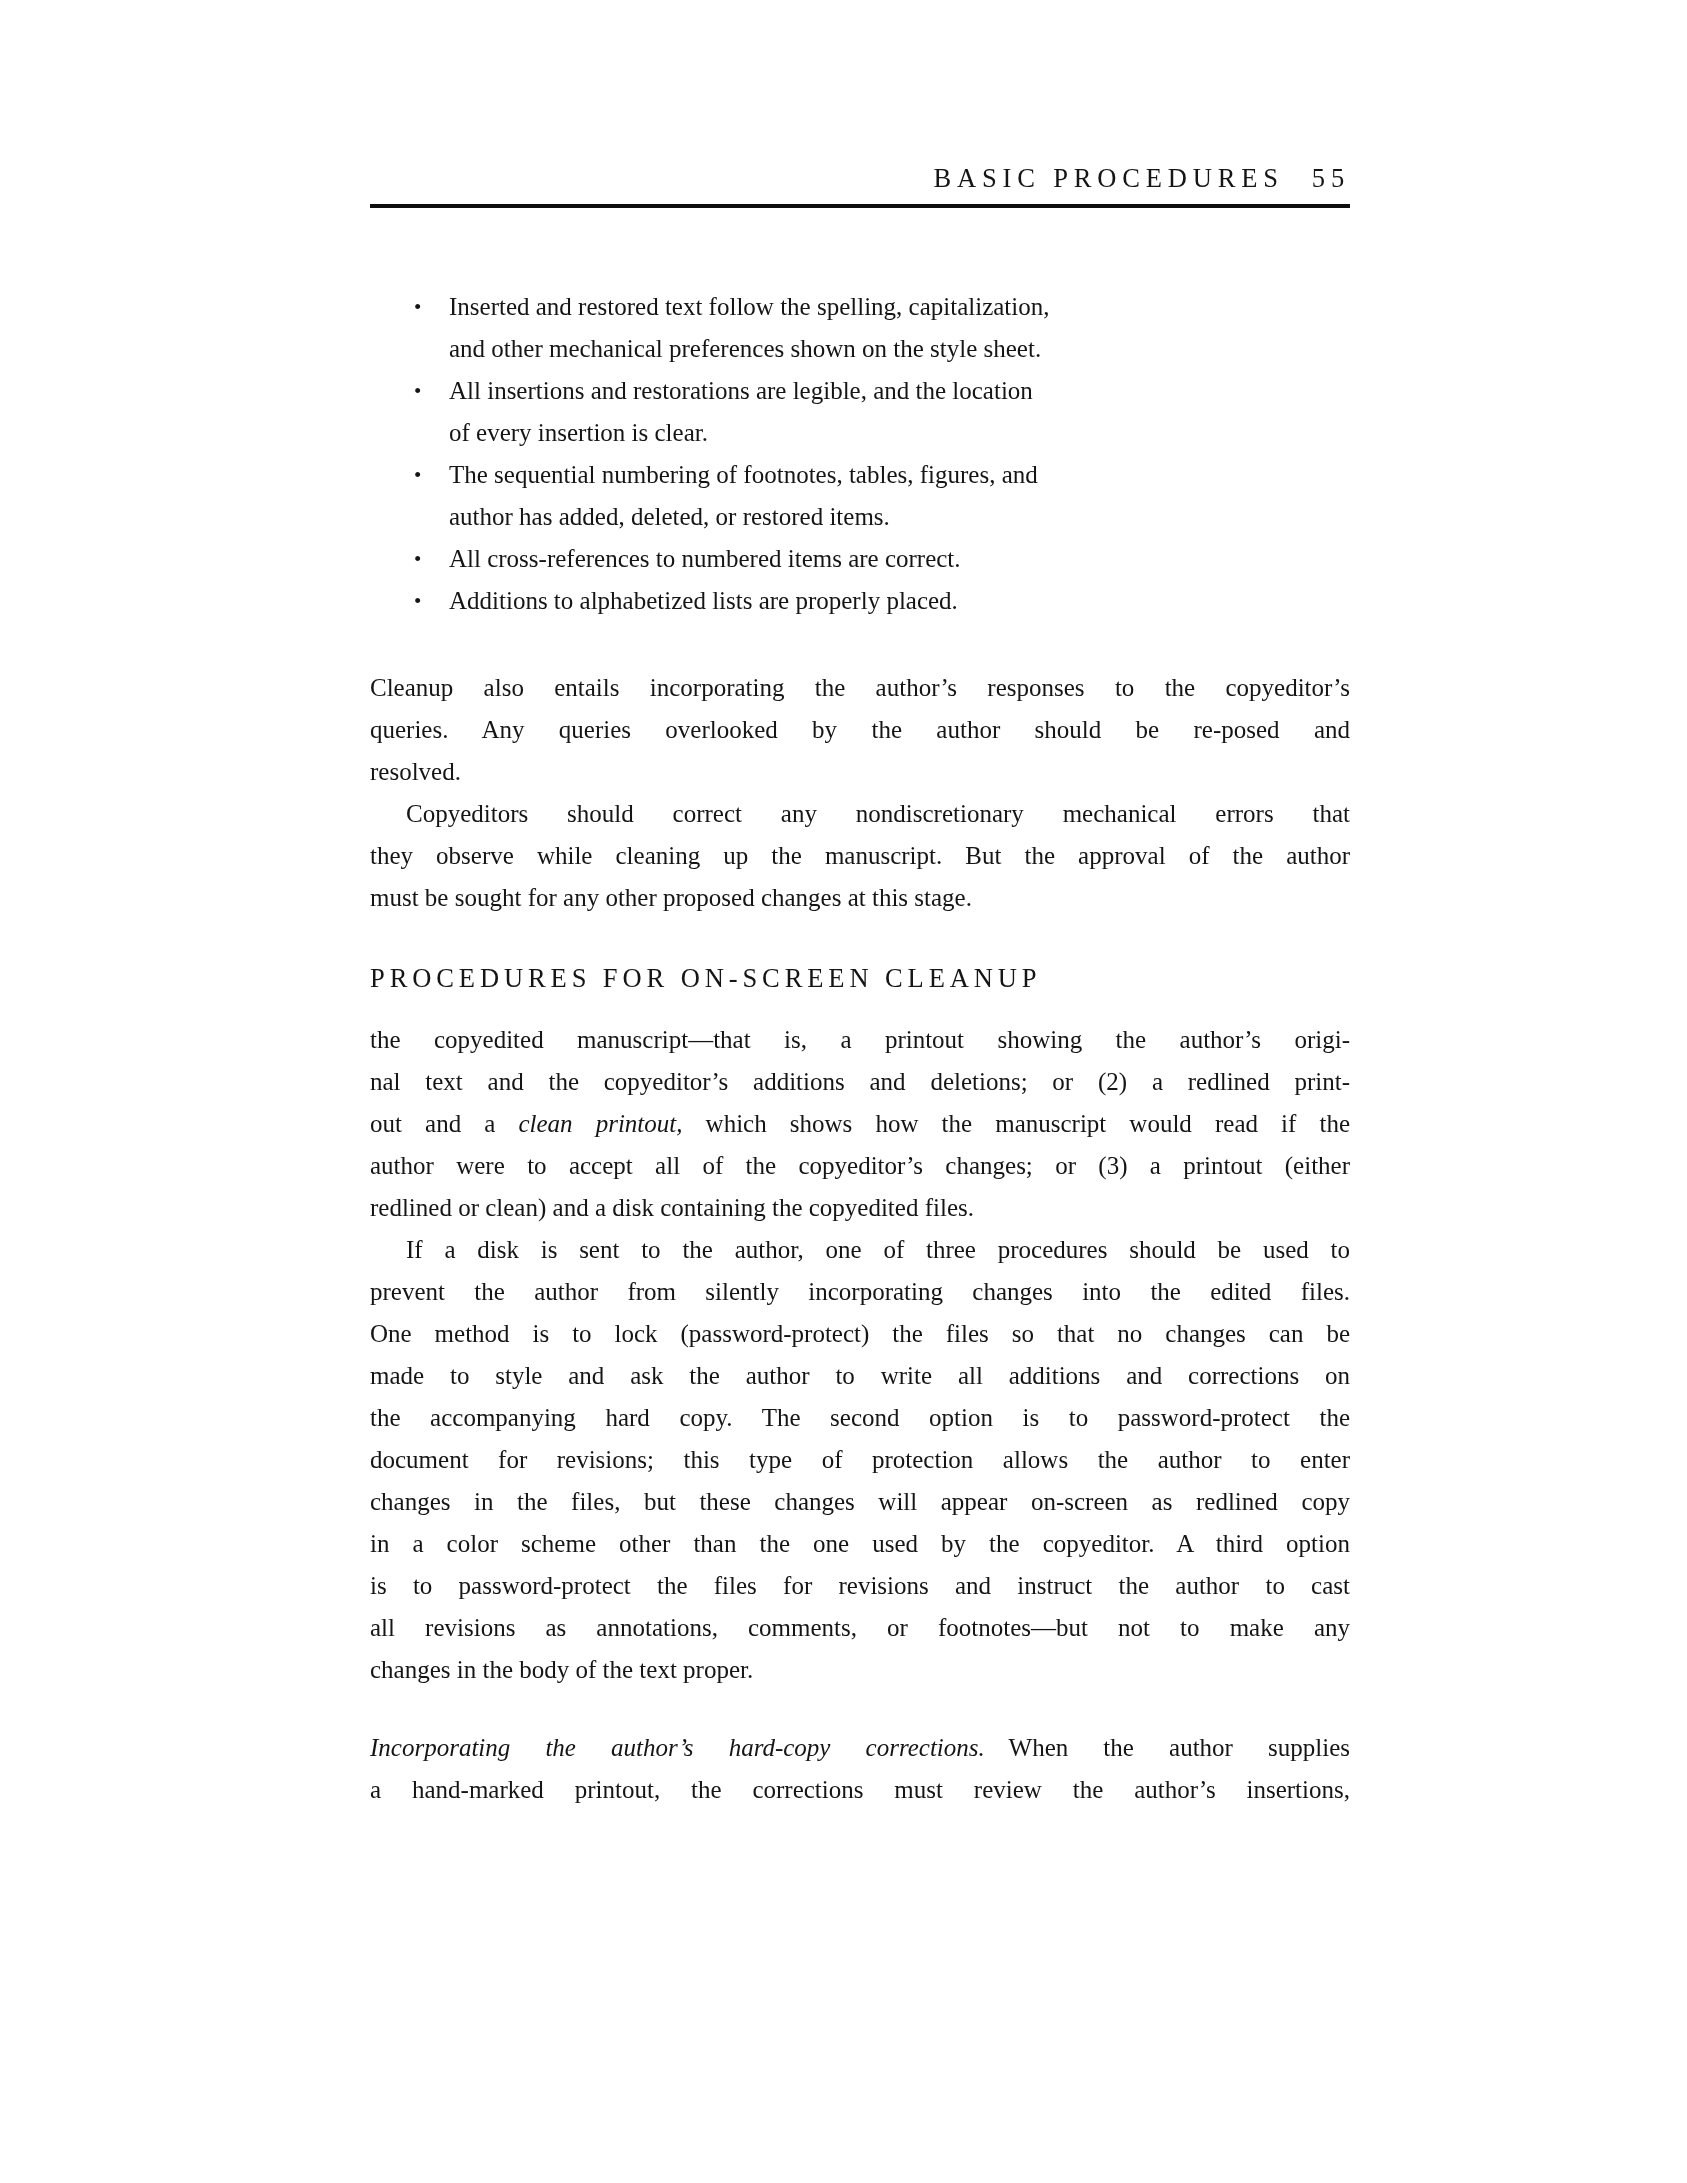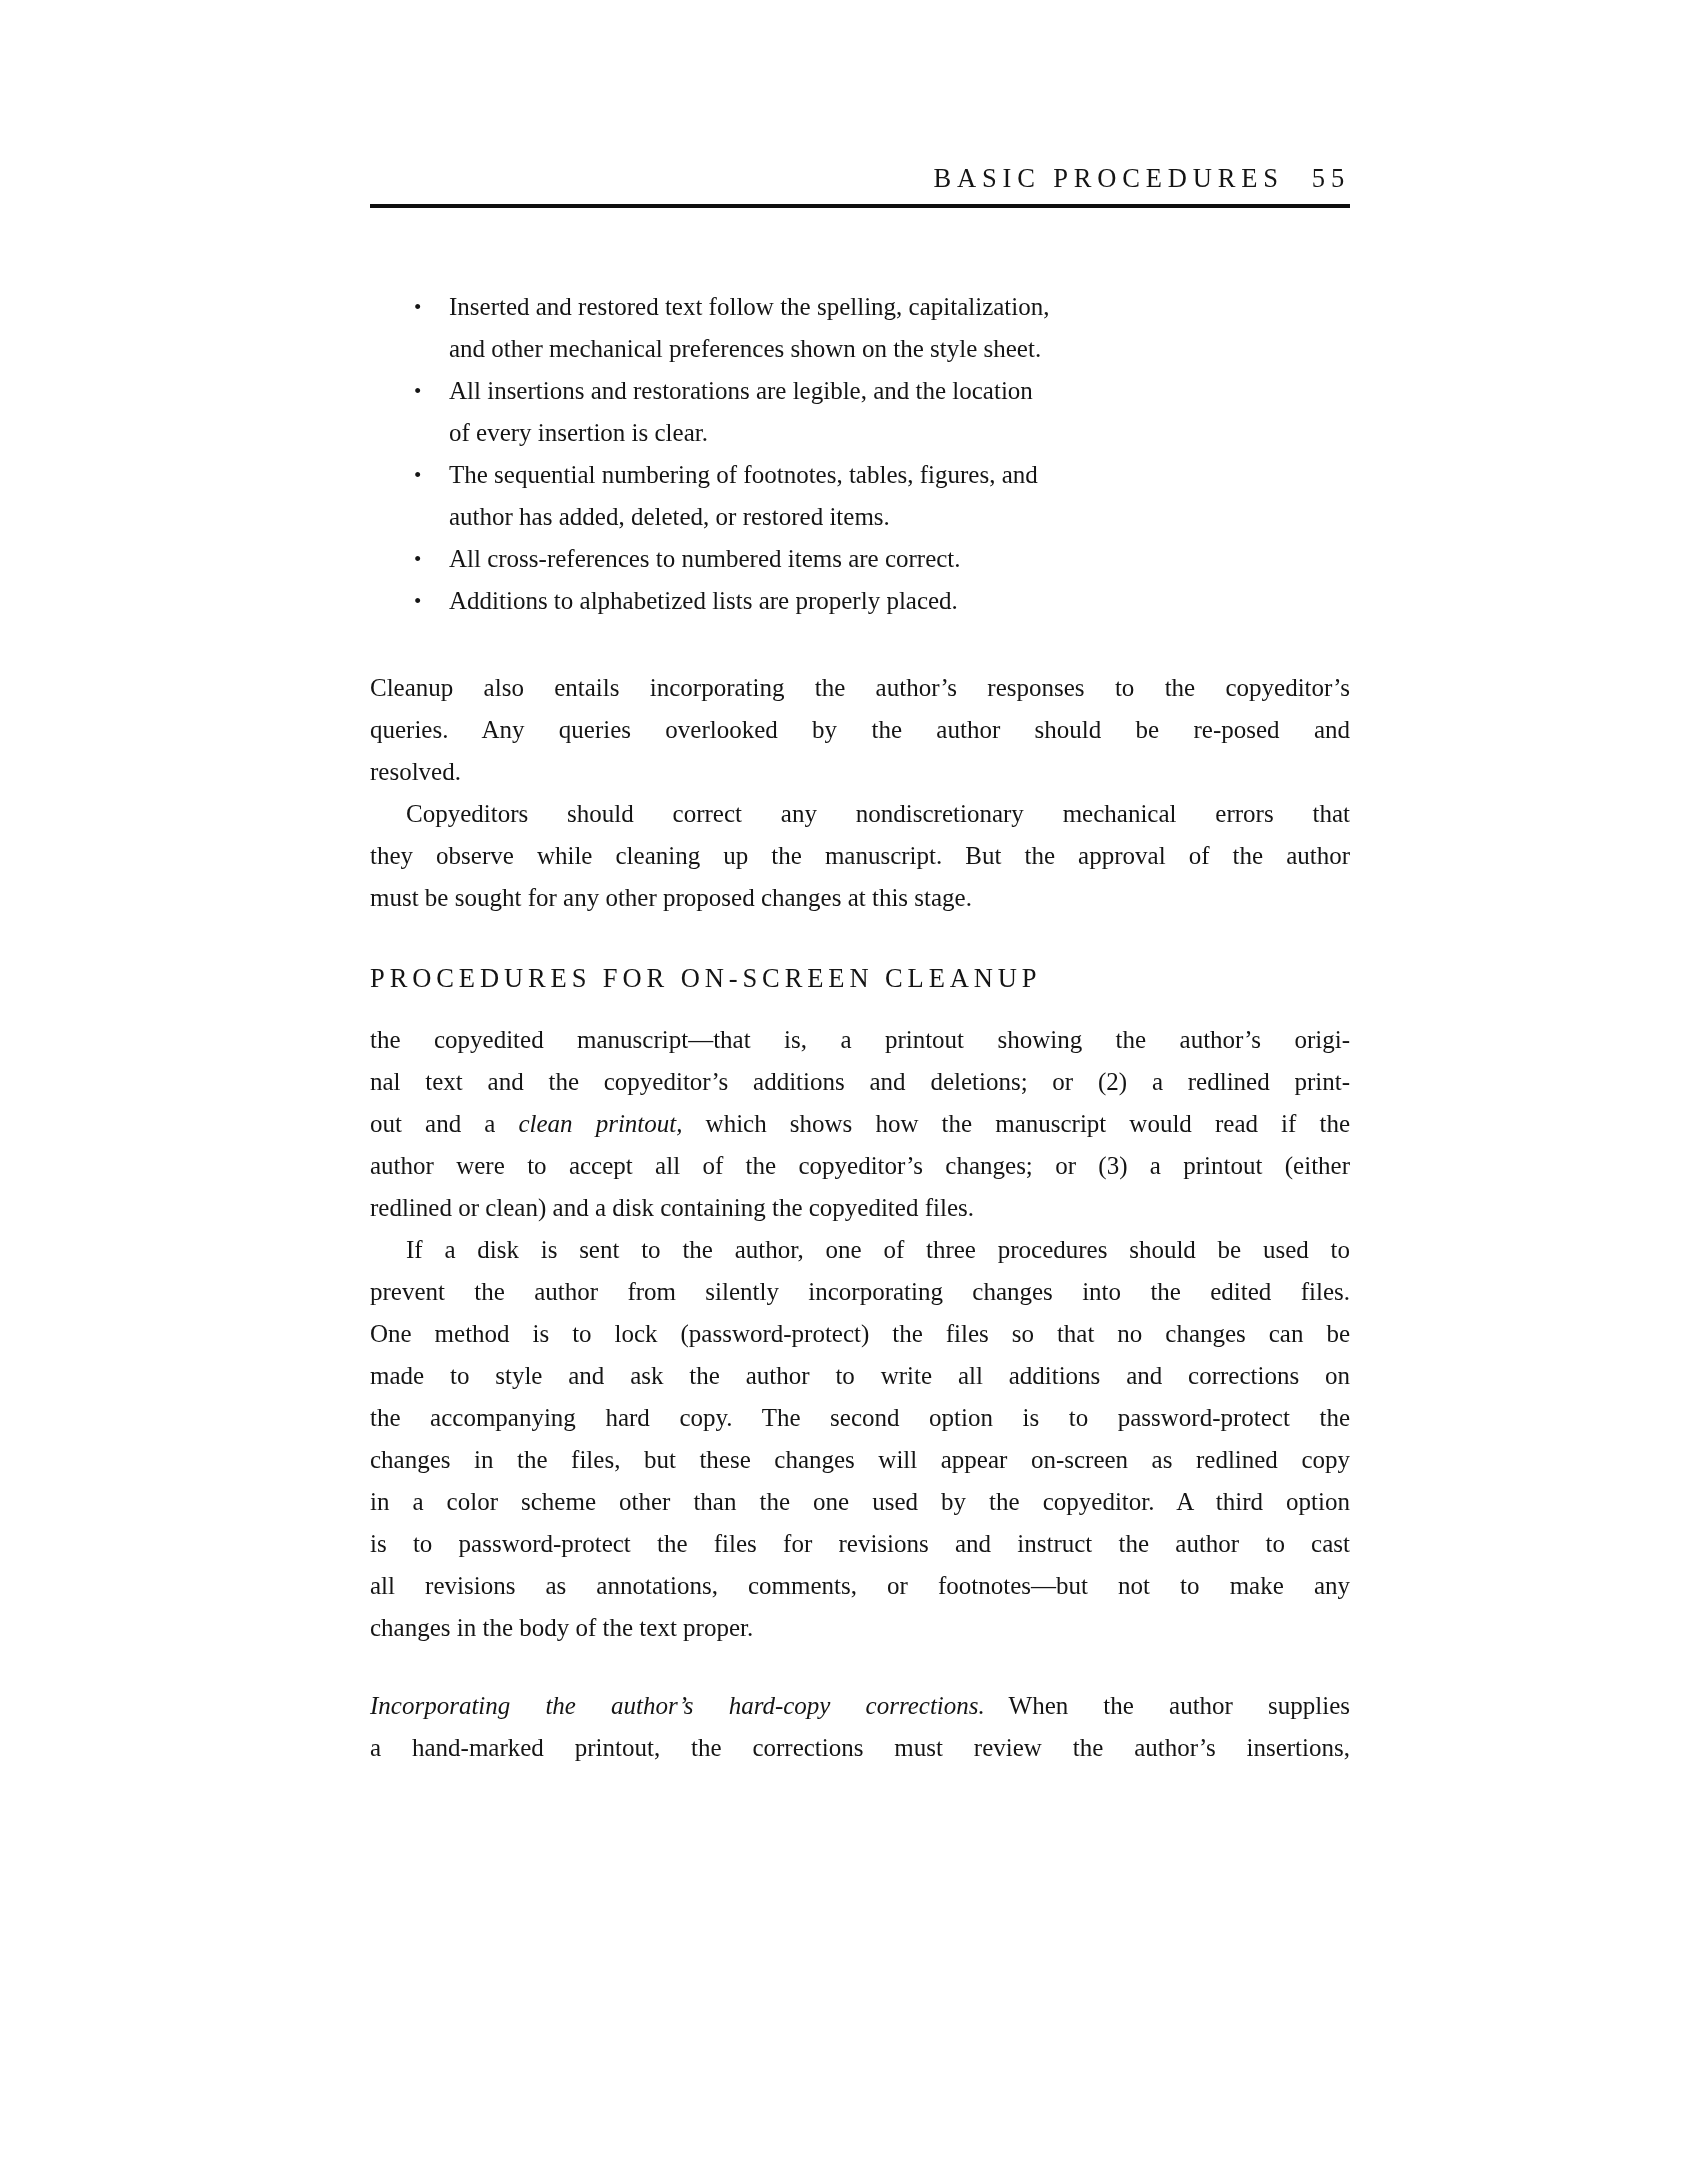--- a/index.html
+++ b/index.html
@@ -135,20 +135,21 @@
       <div class="line" data-name="text-line"><span data-name="text-segment">out and a </span><i data-name="italic-segment">clean printout,</i><span data-name="text-segment"> which shows how the manuscript would read if the</span></div>
       <div class="line" data-name="text-line"><span data-name="text-segment">author were to accept all of the copyeditor’s changes; or (3) a printout (either</span></div>
       <div class="line last" data-name="text-line"><span data-name="text-segment">redlined or clean) and a disk containing the copyedited files.</span></div>
     </div>
   <div class="para" data-name="paragraph-disk-procedures">
       <div class="line indent" data-name="text-line"><span data-name="text-segment">If a disk is sent to the author, one of three procedures should be used to</span></div>
       <div class="line" data-name="text-line"><span data-name="text-segment">prevent the author from silently incorporating changes into the edited files.</span></div>
       <div class="line" data-name="text-line"><span data-name="text-segment">One method is to lock (password-protect) the files so that no changes can be</span></div>
       <div class="line" data-name="text-line"><span data-name="text-segment">made to style and ask the author to write all additions and corrections on</span></div>
       <div class="line" data-name="text-line"><span data-name="text-segment">the accompanying hard copy. The second option is to password-protect the</span></div>
+      <div class="line" data-name="text-line"><span data-name="text-segment">document for revisions; this type of protection allows the author to enter</span></div>
       <div class="line" data-name="text-line"><span data-name="text-segment">changes in the files, but these changes will appear on-screen as redlined copy</span></div>
       <div class="line" data-name="text-line"><span data-name="text-segment">in a color scheme other than the one used by the copyeditor. A third option</span></div>
       <div class="line" data-name="text-line"><span data-name="text-segment">is to password-protect the files for revisions and instruct the author to cast</span></div>
       <div class="line" data-name="text-line"><span data-name="text-segment">all revisions as annotations, comments, or footnotes—but not to make any</span></div>
       <div class="line last" data-name="text-line"><span data-name="text-segment">changes in the body of the text proper.</span></div>
     </div>
   <div class="para p5" data-name="paragraph-hardcopy-corrections">
       <div class="line" data-name="text-line"><i data-name="run-in-heading">Incorporating the author’s hard-copy corrections.</i><span data-name="text-segment">When the author supplies</span></div>
       <div class="line" data-name="text-line"><span data-name="text-segment">a hand-marked printout, the corrections must review the author’s insertions,</span></div>
     </div>

